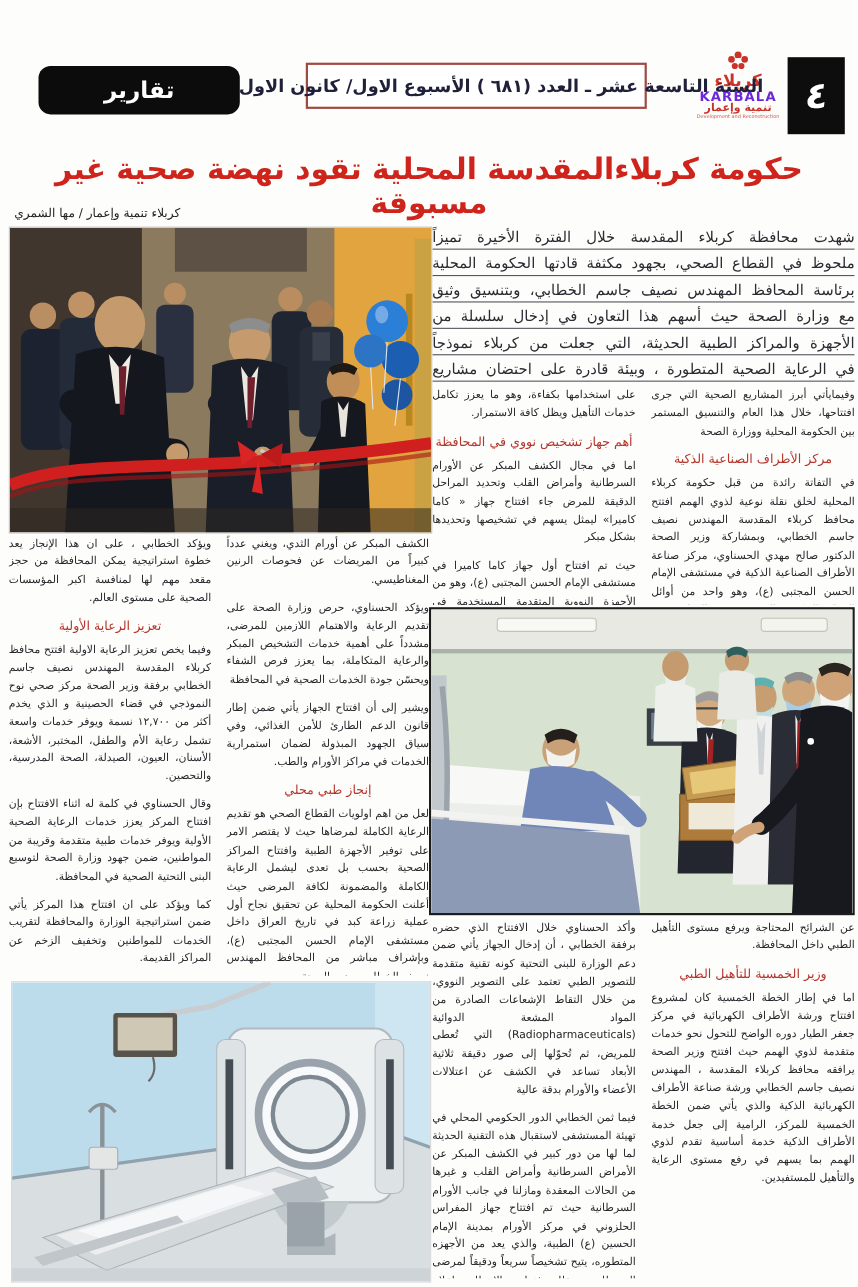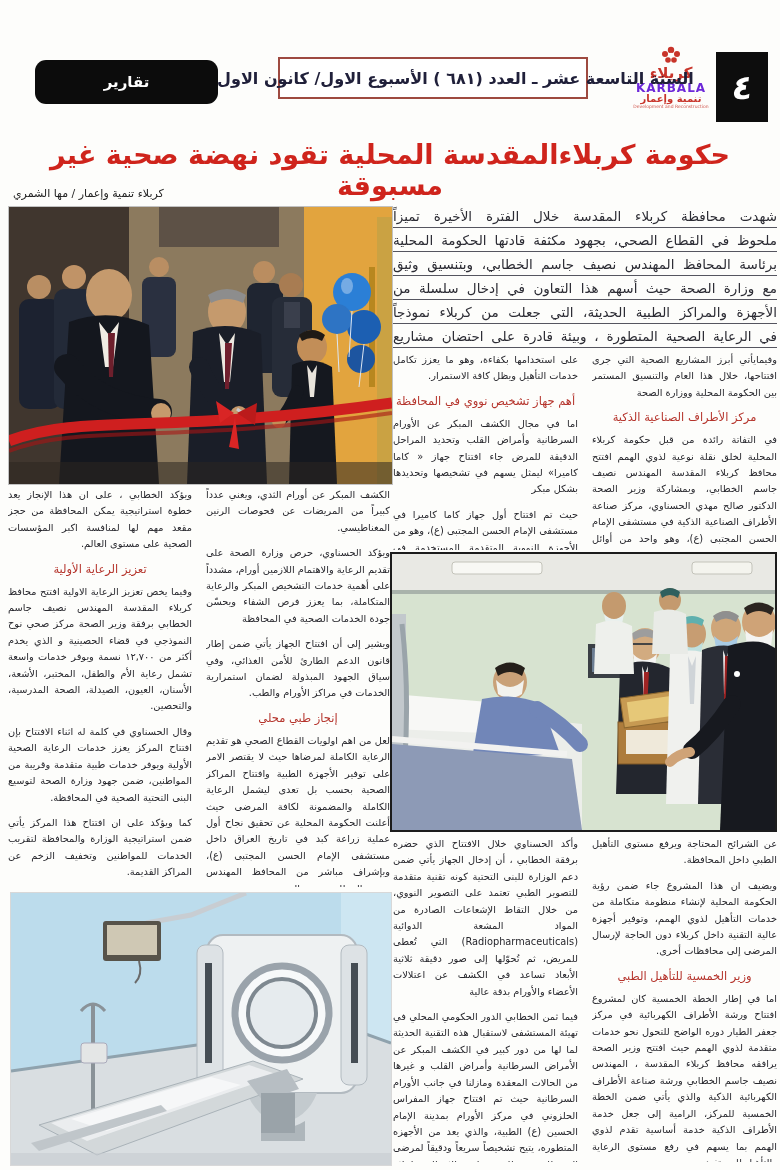--- a/index.html
+++ b/index.html
@@ -13,21 +13,21 @@
   .pagenum-box span{color:#fff;font-size:34px;font-weight:bold;transform:skewX(-6deg);}
   .logo{position:absolute;top:44px;right:66px;width:86px;height:80px;text-align:center;color:#c8342a;line-height:1.05;}
   .logo .flower{display:block;margin:0 auto;}
   .logo .callig{font-size:15px;font-weight:bold;display:block;}
   .logo .latin{font-size:12px;font-weight:bold;letter-spacing:1px;display:block;color:#6d28d9;}
   .logo .tag{font-size:10px;font-weight:bold;display:block;}
   .logo .sub{font-size:4.5px;display:block;color:#d0564d;}
   .issue-box{position:absolute;top:57px;right:192px;width:306px;height:38px;background:#fff;border:2px solid #9e4a40;display:flex;align-items:center;justify-content:center;}
   .issue-box span{font-size:16px;font-weight:bold;color:#20203a;white-space:nowrap;}
   .section-badge{position:absolute;top:60px;left:35px;width:183px;height:44px;background:#0c0c0c;border-radius:11px;display:flex;align-items:center;justify-content:center;}
-  .section-badge span{color:#fff;font-size:15px;font-weight:bold;letter-spacing:1px;}
+  .section-badge span{color:#fff;font-size:21px;font-weight:bold;letter-spacing:1px;}
   .headline{position:absolute;top:121px;left:30px;width:720px;text-align:center;color:#cf241c;font-size:27px;font-weight:bold;}
   .byline{position:absolute;top:187px;left:13px;width:380px;text-align:left;direction:rtl;font-size:11px;color:#222;}
   .byline-inner{direction:rtl;}
   
   .lead{position:absolute;top:204px;right:3px;width:384px;height:146px;overflow:hidden;}
   .lead p{margin:0;font-size:13.5px;line-height:24px;text-align:justify;color:#2b2b33;
           text-decoration:underline;text-underline-offset:6px;text-decoration-color:#55555f;word-spacing:3px;}
   
   .cols{position:absolute;display:flex;gap:14px;overflow:hidden;}
   .cols .col{flex:1 1 0;overflow:hidden;}
@@ -244,36 +244,35 @@
         <ellipse cx="278" cy="46" rx="11" ry="12" fill="#c49a6e"></ellipse>
         <path d="M268 38 Q278 30 288 38 L286 44 Q278 38 270 44 Z" fill="#30605e"></path>
         <path d="M262 58 Q278 52 294 60 L296 100 L260 100 Z" fill="#e9ebe7"></path>
       </g>
     </svg>
   </div>
 
   <div class="cols" id="cols-right-bottom">
     <div class="col">
       <p>عن الشرائح المحتاجة ويرفع مستوى التأهيل الطبي داخل المحافظة.</p>
-      <p>ويضيف ان هذا المشروع جاء ضمن رؤية الحكومة المحلية لإنشاء منظومة متكاملة من خدمات التأهيل لذوي الهمم، وتوفير أجهزة عالية التقنية داخل كربلاء دون الحاجة لإرسال المرضى إلى محافظات أخرى.</p>
       <h3>وزير الخمسية للتأهيل الطبي</h3>
       <p>اما في إطار الخطة الخمسية كان لمشروع افتتاح ورشة الأطراف الكهربائية في مركز جعفر الطيار دوره الواضح للتحول نحو خدمات متقدمة لذوي الهمم حيث افتتح وزير الصحة يرافقه محافظ كربلاء المقدسة ، المهندس نصيف جاسم الخطابي ورشة صناعة الأطراف الكهربائية الذكية والذي يأتي ضمن الخطة الخمسية للمركز، الرامية إلى جعل خدمة الأطراف الذكية خدمة أساسية تقدم لذوي الهمم بما يسهم في رفع مستوى الرعاية والتأهيل للمستفيدين.</p>
 
     </div>
     <div class="col">
       <p>وأكد الحسناوي خلال الافتتاح الذي حضره برفقة الخطابي ، أن إدخال الجهاز يأتي ضمن دعم الوزارة للبنى التحتية كونه تقنية متقدمة للتصوير الطبي تعتمد على التصوير النووي، من خلال التقاط الإشعاعات الصادرة من المواد المشعة الدوائية (Radiopharmaceuticals) التي تُعطى للمريض، ثم تُحوّلها إلى صور دقيقة ثلاثية الأبعاد تساعد في الكشف عن اعتلالات الأعضاء والأورام بدقة عالية</p>
       <p>فيما ثمن الخطابي الدور الحكومي المحلي في تهيئة المستشفى لاستقبال هذه التقنية الحديثة لما لها من دور كبير في الكشف المبكر عن الأمراض السرطانية وأمراض القلب و غيرها من الحالات المعقدة ومازلنا في جانب الأورام السرطانية حيث تم افتتاح جهاز المفراس الحلزوني في مركز الأورام بمدينة الإمام الحسين (ع) الطبية، والذي يعد من الأجهزه المتطوره، يتيح تشخيصاً سريعاً ودقيقاً لمرضى السرطان، ويقلل فترات الانتظار بإعلام الفحص في يوم المراجعة نفسه.</p>
 
     </div>
   </div>
 
   <div class="cols" id="cols-left">
     <div class="col">
       <p>الكشف المبكر عن أورام الثدي، ويغني عدداً كبيراً من المريضات عن فحوصات الرنين المغناطيسي.</p>
-      <p>ويؤكد الحسناوي، حرص وزارة الصحة على تقديم الرعاية والاهتمام اللازمين أورام، مشدداً على أهمية خدمات التشخيص المبكر والرعاية المتكاملة، بما يعزز فرص الشفاء ويحسّن جودة الخدمات الصحية في المحافظة</p>
+      <p>ويؤكد الحسناوي، حرص وزارة الصحة على تقديم الرعاية والاهتمام اللازمين للمرضى، مشدداً على أهمية خدمات التشخيص المبكر والرعاية المتكاملة، بما يعزز فرص الشفاء ويحسّن جودة الخدمات الصحية في المحافظة</p>
       <p>ويشير إلى أن افتتاح الجهاز يأتي ضمن إطار قانون الدعم الطارئ للأمن الغذائي، وفي سياق الجهود المبذولة لضمان استمرارية الخدمات في مراكز الأورام والطب.</p>
       <h3>إنجاز طبي محلي</h3>
       <p>لعل من اهم اولويات القطاع الصحي هو تقديم الرعاية الكاملة لمرضاها حيث لا يقتصر الامر على توفير الأجهزة الطبية وافتتاح المراكز الصحية بحسب بل تعدى ليشمل الرعاية الكاملة والمضمونة لكافة المرضى حيث أعلنت الحكومة المحلية عن تحقيق نجاح أول عملية زراعة كبد في تاريخ العراق داخل مستشفى الإمام الحسن المجتبى (ع)، وبإشراف مباشر من المحافظ المهندس نصيف الخطابي ووزير الصحة.</p>
 
     </div>
     <div class="col">
       <p>ويؤكد الخطابي ، على ان هذا الإنجاز يعد خطوة استراتيجية يمكن المحافظة من حجز مقعد مهم لها لمنافسة اكبر المؤسسات الصحية على مستوى العالم.</p>
       <h3>تعزيز الرعاية الأولية</h3>
       <p>وفيما يخص تعزيز الرعاية الاولية افتتح محافظ كربلاء المقدسة المهندس نصيف جاسم الخطابي برفقة وزير الصحة مركز صحي نوح النموذجي في قضاء الحصينية و الذي يخدم أكثر من ١٢,٧٠٠ نسمة ويوفر خدمات واسعة تشمل رعاية الأم والطفل، المختبر، الأشعة، الأسنان، العيون، الصيدلة، الصحة المدرسية، والتحصين.</p>
       <p>وقال الحسناوي في كلمة له اثناء الافتتاح بإن افتتاح المركز يعزز خدمات الرعاية الصحية الأولية ويوفر خدمات طبية متقدمة وقريبة من المواطنين، ضمن جهود وزارة الصحة لتوسيع البنى التحتية الصحية في المحافظة.</p>

